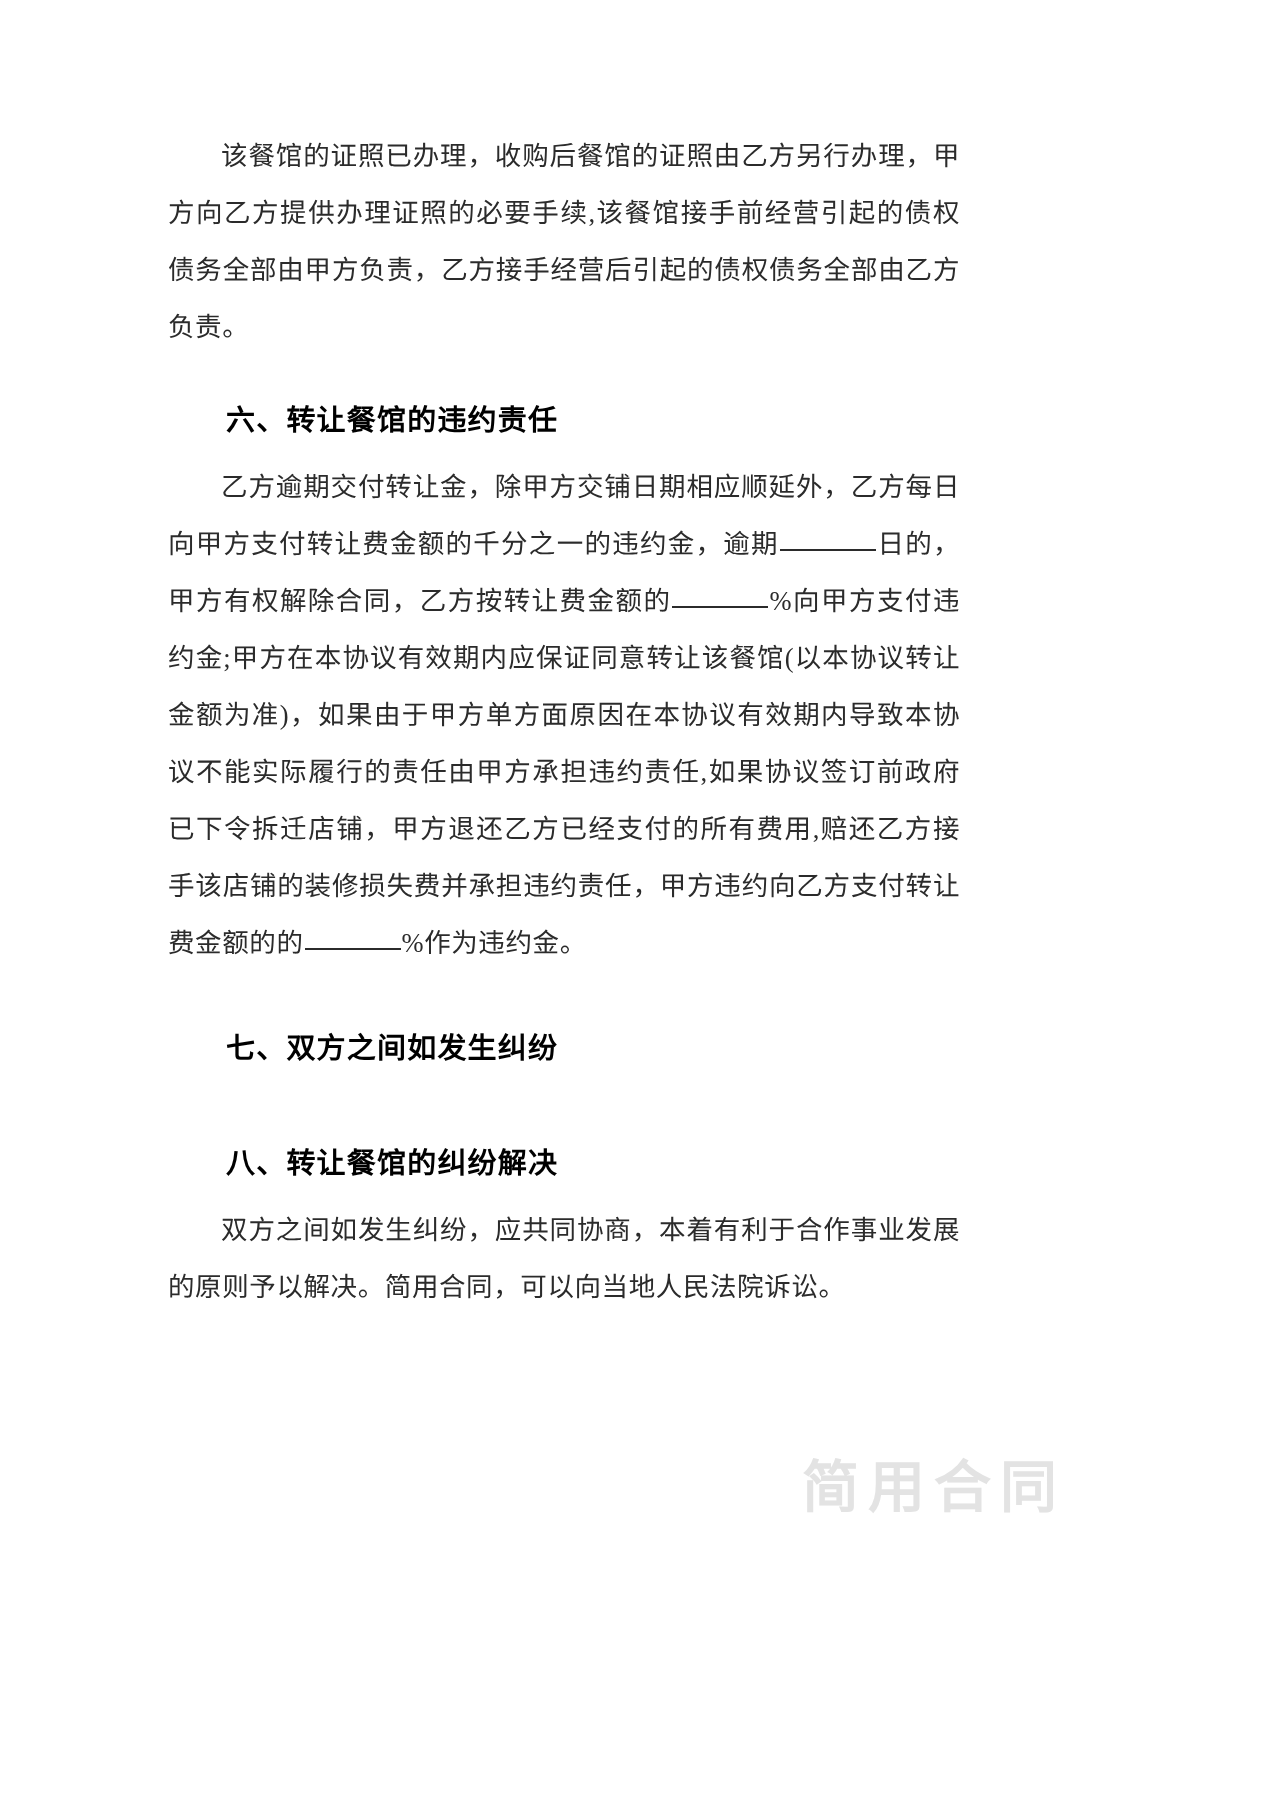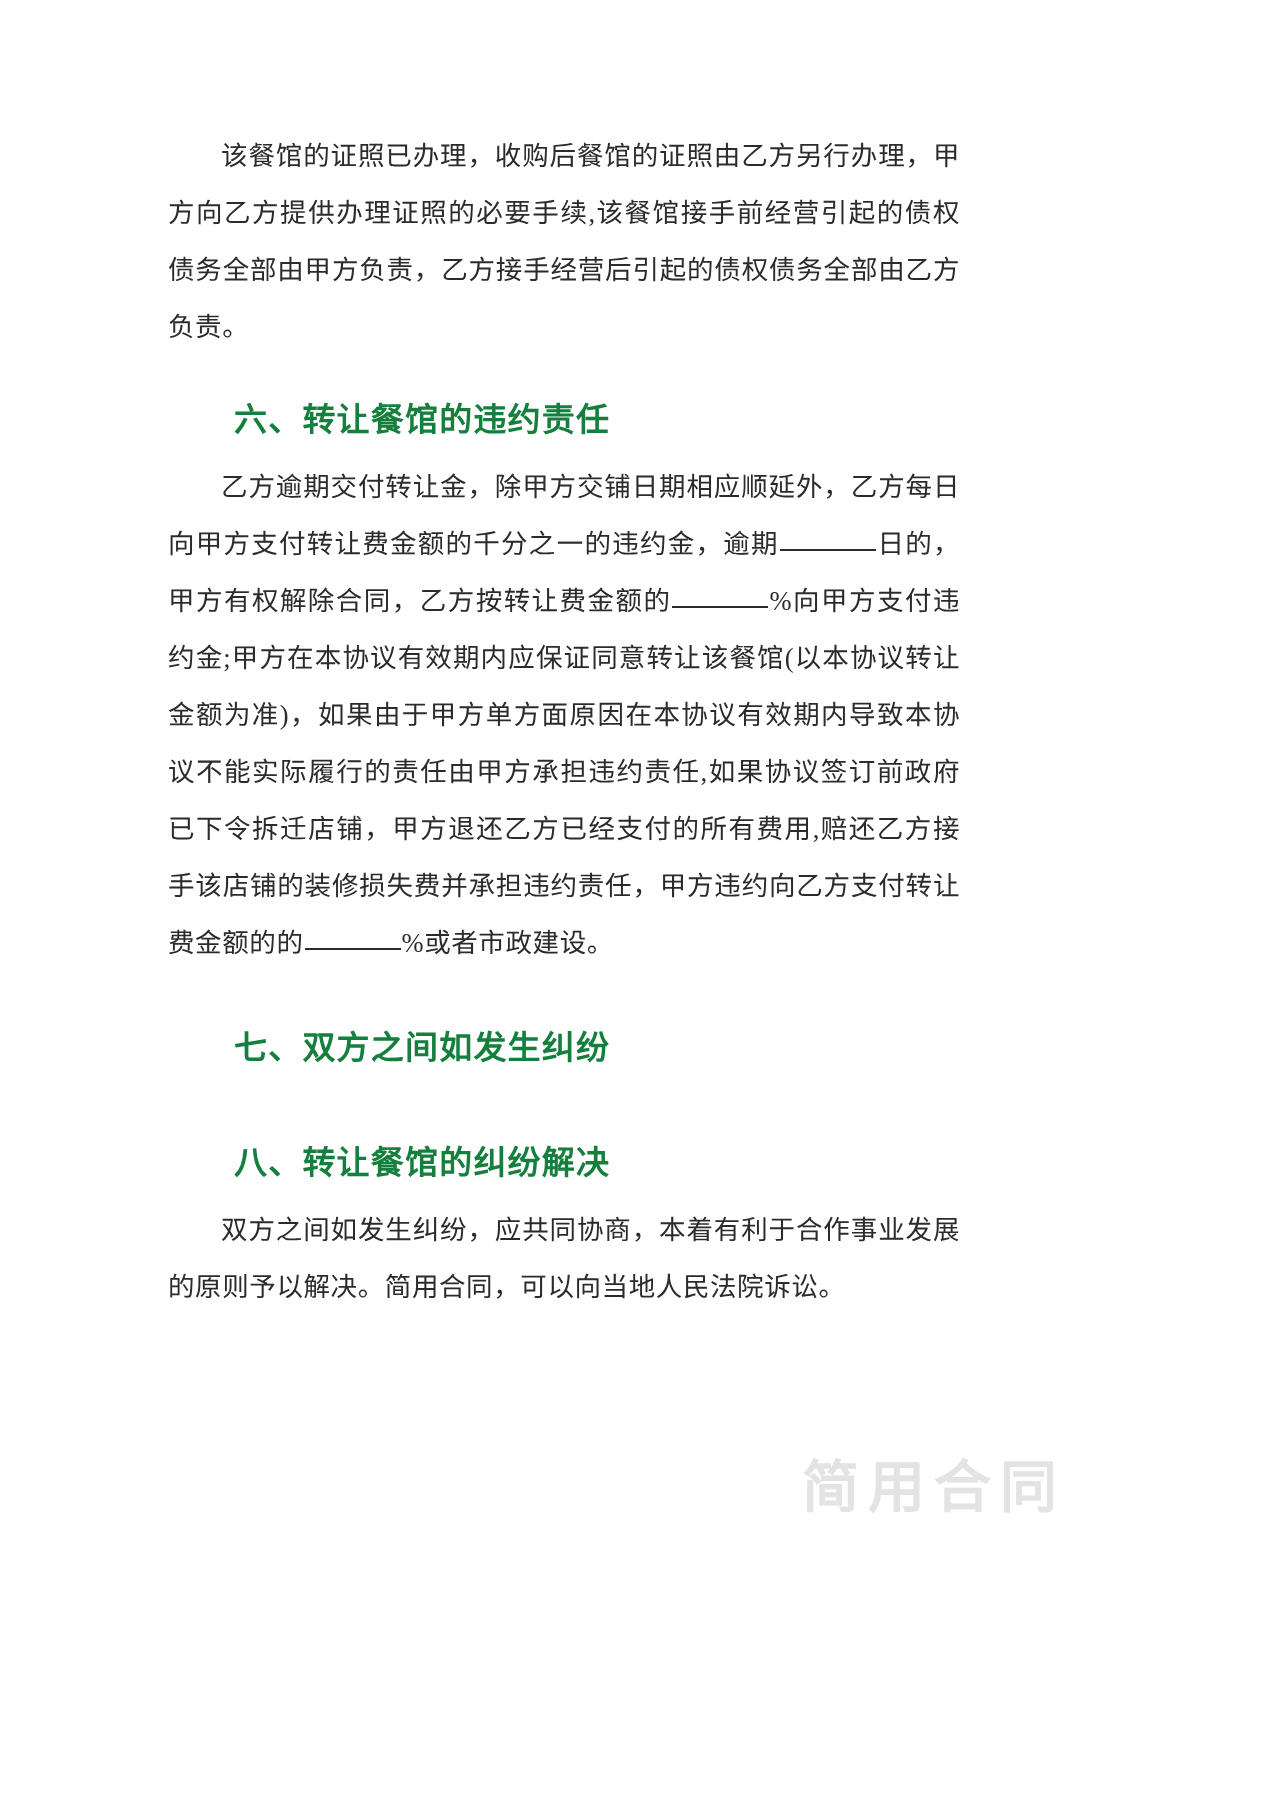--- a/index.html
+++ b/index.html
@@ -29,22 +29,22 @@
     font-size: 26.5px;
     line-height: 57px;
     letter-spacing: 0.6px;
     text-align: justify;
     text-justify: inter-character;
     text-indent: 2em;
     font-weight: 400;
   }
   .heading {
     margin: 26px 0 10px 0;
-    color: #15803d;
-    font-size: 33px;
+    color: #000000;
+    font-size: 29px;
     line-height: 57px;
     letter-spacing: 1.2px;
     font-weight: 700;
     text-indent: 2em;
     font-family: "Liberation Serif", "DejaVu Serif", serif;
   }
   .blank {
     display: inline-block;
     min-width: 96px;
     border-bottom: 2px solid #2b2b2b;
@@ -87,21 +87,21 @@
 <div class="page">
 
   <div class="doc-body">
 
     <p class="para">该餐馆的证照已办理，收购后餐馆的证照由乙方另行办理，甲方向乙方提供办理证照的必要手续,该餐馆接手前经营引起的债权债务全部由甲方负责，乙方接手经营后引起的债权债务全部由乙方负责。</p>
 
     <div class="gap-sm"></div>
 
     <h2 class="heading">六、转让餐馆的违约责任</h2>
 
-    <p class="para"><span>乙方逾期交付转让金，除甲方交铺日期相应顺延外，乙方每日向甲方支付转让费金额的千分之一的违约金，逾期</span><span class="blank"></span><span>日的，甲方有权解除合同，乙方按转让费金额的</span><span class="blank"></span><span>%向甲方支付违约金;甲方在本协议有效期内应保证同意转让该餐馆(以本协议转让金额为准)，如果由于甲方单方面原因在本协议有效期内导致本协议不能实际履行的责任由甲方承担违约责任,如果协议签订前政府已下令拆迁店铺，甲方退还乙方已经支付的所有费用,赔还乙方接手该店铺的装修损失费并承担违约责任，甲方违约向乙方支付转让费金额的的</span><span class="blank"></span><span>%或者市政建设。</span></p>
+    <p class="para"><span>乙方逾期交付转让金，除甲方交铺日期相应顺延外，乙方每日向甲方支付转让费金额的千分之一的违约金，逾期</span><span class="blank"></span><span>日的，甲方有权解除合同，乙方按转让费金额的</span><span class="blank"></span><span>%向甲方支付违约金;甲方在本协议有效期内应保证同意转让该餐馆(以本协议转让金额为准)，如果由于甲方单方面原因在本协议有效期内导致本协议不能实际履行的责任由甲方承担违约责任,如果协议签订前政府已下令拆迁店铺，甲方退还乙方已经支付的所有费用,赔还乙方接手该店铺的装修损失费并承担违约责任，甲方违约向乙方支付转让费金额的的</span><span class="blank"></span><span>%作为违约金。</span></p>
 
     <div class="gap-md"></div>
 
     <h2 class="heading">七、双方之间如发生纠纷</h2>
 
 
     <div class="gap-md"></div>
 
     <h2 class="heading">八、转让餐馆的纠纷解决</h2>
 

